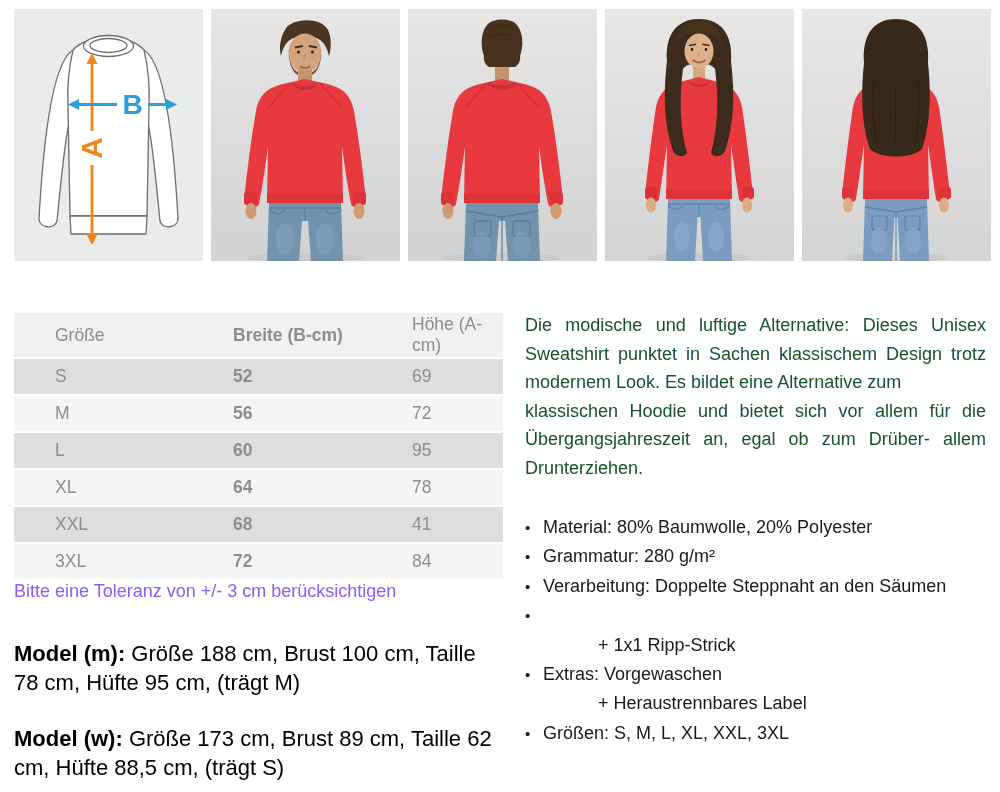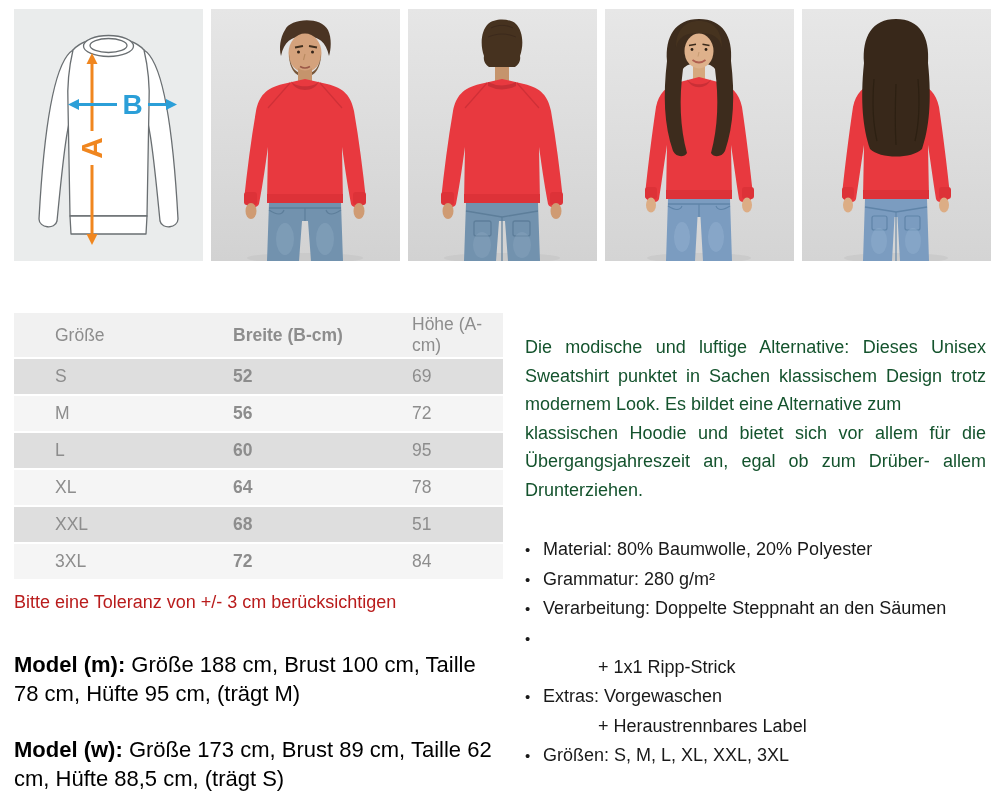--- a/index.html
+++ b/index.html
@@ -5,35 +5,35 @@
   html,body{margin:0;padding:0;background:#fff;}
   .page{position:relative;width:1000px;height:792px;background:#ffffff;overflow:hidden;
         font-family:"Liberation Sans","DejaVu Sans",sans-serif;color:#1c1c1c;}
 
   
   .gallery{position:absolute;left:14px;top:9px;display:flex;gap:8px;}
   .tile{width:189px;height:252px;flex:0 0 auto;}
   .tile svg{display:block;width:189px;height:252px;}
 
   
-  .main{position:absolute;left:14px;top:311px;width:972px;display:flex;align-items:center;}
+  .main{position:absolute;left:14px;top:311px;width:972px;display:flex;}
   .left-col{width:489px;flex:0 0 auto;}
   .right-col{width:461px;margin-left:22px;flex:0 0 auto;}
 
   
   table.size{width:489px;border-collapse:separate;border-spacing:0 2px;
              font-size:17.5px;color:#8d8d8d;}
   table.size th{font-weight:normal;text-align:left;height:28px;background:#f1f1f1;}
   table.size td{height:33px;}
   table.size .c1{width:176px;padding-left:41px;}
   table.size .c2{width:177px;font-weight:bold;}
   tr.row-dark td{background:#dedede;}
   tr.row-light td{background:#f5f5f5;}
 
-  .tolerance{margin-top:11px;font-size:18px;color:#b91c1c;}
+  .tolerance{font-size:18px;color:#8b5cf6;}
   .model-block{margin-top:37px;font-size:22px;line-height:29px;color:#000000;width:479px;}
   .model-block + .model-block{margin-top:27px;}
   .model-label{font-weight:bold;}
 
   
   .desc .dline{font-size:18px;line-height:28.5px;color:#14532d;}
   .desc .j{text-align:justify;text-align-last:justify;}
   .bullets{margin-top:31px;font-size:18px;color:#191919;}
   .b-row{display:flex;line-height:29.4px;}
   .b-dot{width:18px;flex:0 0 auto;font-size:15px;}
@@ -241,21 +241,21 @@
             <td class="c3">95</td>
           </tr>
           <tr class="row-light">
             <td class="c1">XL</td>
             <td class="c2">64</td>
             <td class="c3">78</td>
           </tr>
           <tr class="row-dark">
             <td class="c1">XXL</td>
             <td class="c2">68</td>
-            <td class="c3">51</td>
+            <td class="c3">41</td>
           </tr>
           <tr class="row-light">
             <td class="c1">3XL</td>
             <td class="c2">72</td>
             <td class="c3">84</td>
           </tr>
         </tbody>
       </table>
 
       <div class="tolerance">Bitte eine Toleranz von +/- 3 cm berücksichtigen</div>

